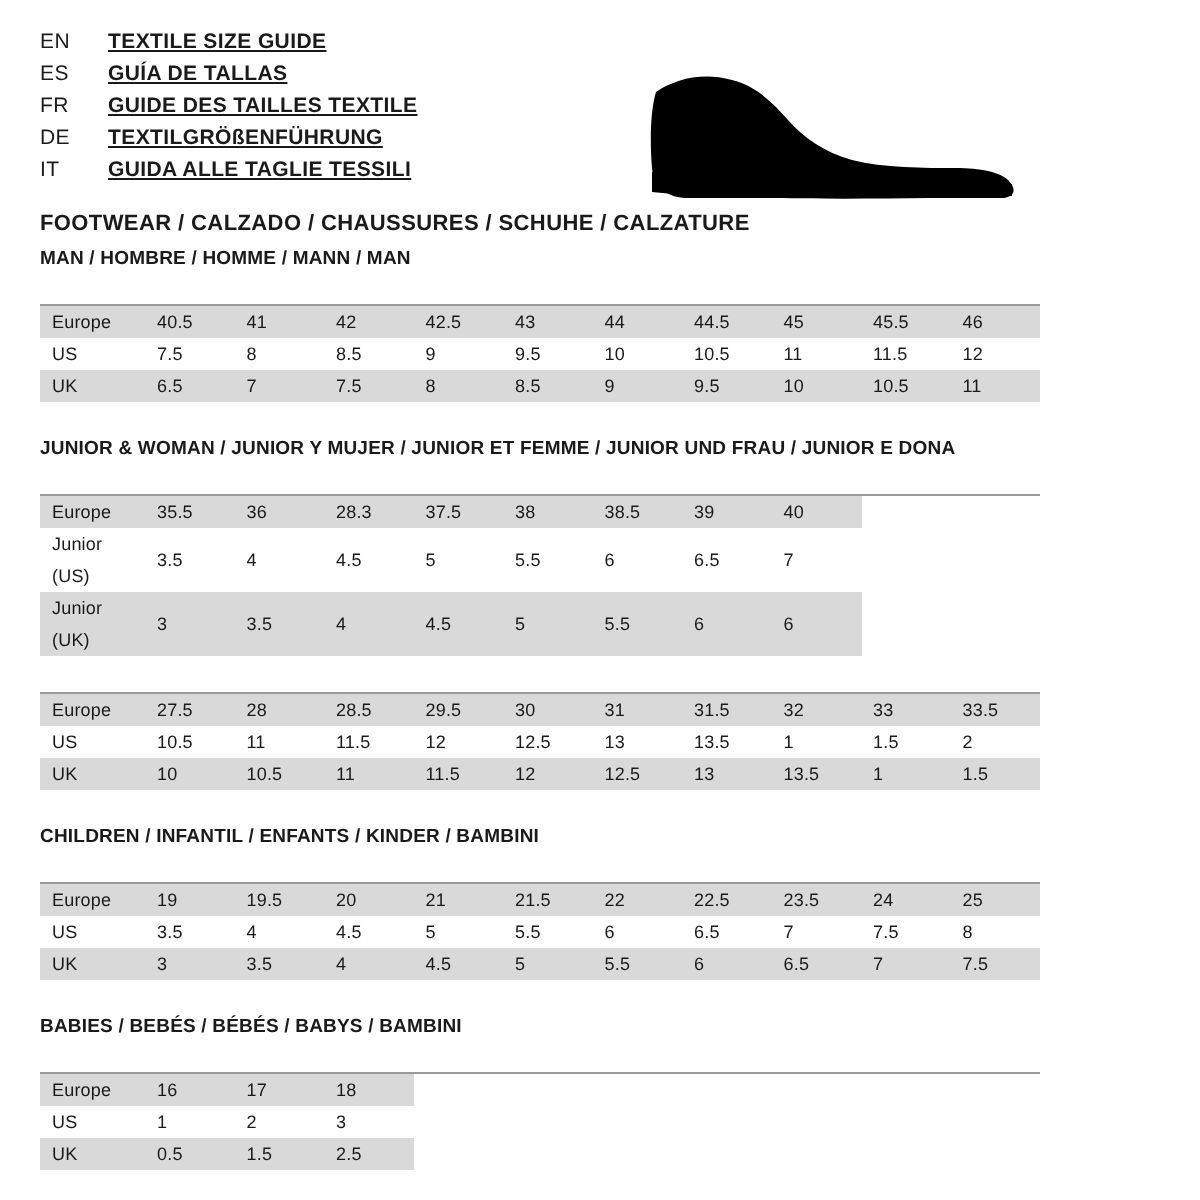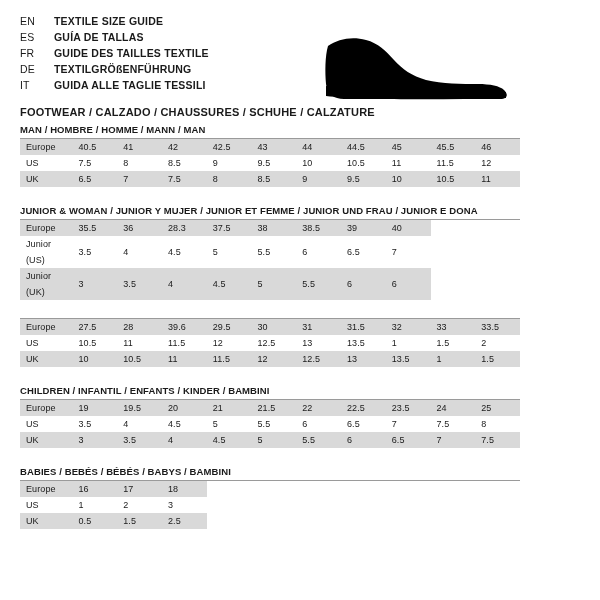--- a/index.html
+++ b/index.html
@@ -39,20 +39,21 @@
   }
   .lang-code {
     width: 34px;
     font-weight: normal;
     color: #1a1a1a;
   }
   .lang-name {
     font-weight: bold;
     color: #1a1a1a;
     white-space: nowrap;
+    text-decoration: underline;
   }
 
   .shoe-wrap {
     position: absolute;
     right: 8px;
     top: 20px;
     width: 190px;
     height: 70px;
   }
 
@@ -64,21 +65,21 @@
   }
 
   
   .block {
     margin-top: 18px;
   }
   .block-title {
     font-size: 9.5px;
     font-weight: bold;
     letter-spacing: 0.1px;
-    padding-bottom: 3px;
+    padding-bottom: 17px;
   }
   .rule {
     height: 1px;
     background: #9a9a9a;
     width: 100%;
   }
   table.sizes {
     border-collapse: collapse;
     width: 100%;
     font-size: 9px;
@@ -276,21 +277,21 @@
             <col style="width: 8.95%;">
             <col style="width: 8.95%;">
             <col style="width: 8.95%;">
             <col style="width: 8.95%;">
           </colgroup>
           <tbody>
             <tr class="shaded">
               <td class="rowlabel">Europe</td>
               <td>27.5</td>
               <td>28</td>
-              <td>39.6</td>
+              <td>28.5</td>
               <td>29.5</td>
               <td>30</td>
               <td>31</td>
               <td>31.5</td>
               <td>32</td>
               <td>33</td>
               <td>33.5</td>
             </tr>
             <tr>
               <td class="rowlabel">US</td>

